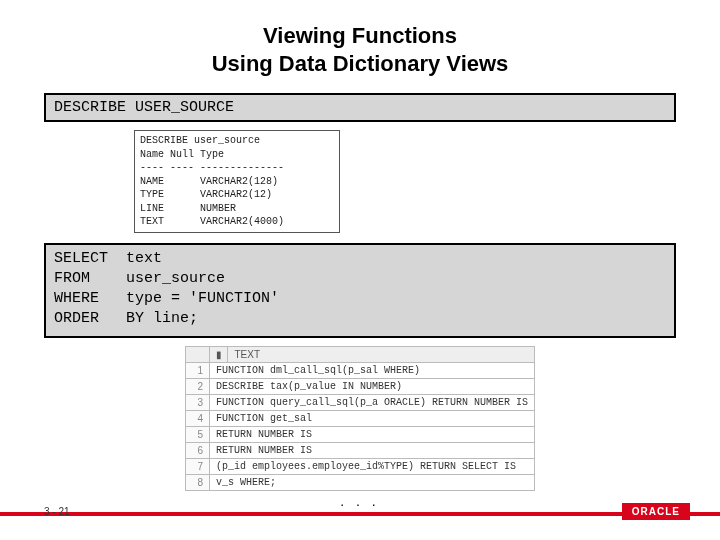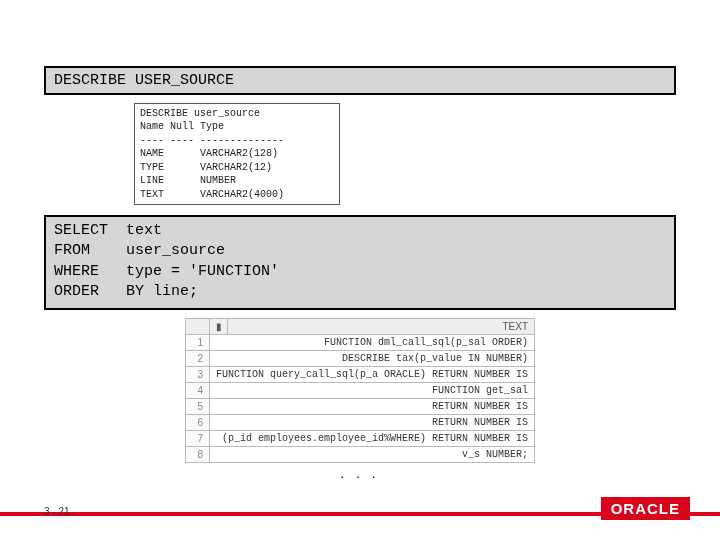--- a/index.html
+++ b/index.html
@@ -50,21 +50,21 @@
     margin: 8px auto 0 auto;
     border-collapse: collapse;
     background: #fff;
     font-family: "Courier New", monospace;
     font-size: 10px;
     color: #333;
   }
   .result-table th, .result-table td {
     border: 1px solid #bbb;
     padding: 2px 6px;
-    text-align: right;
+    text-align: left;
   }
   .result-table th {
     background: #eee;
     font-weight: normal;
     font-family: Arial, sans-serif;
     font-size: 10px;
     color: #555;
   }
   .result-table td.rownum {
     text-align: right;
@@ -107,33 +107,34 @@
     top: 2px;
     text-align: center;
     line-height: 1.1;
   }
   .logo {
     position: absolute;
     right: 30px;
     bottom: 20px;
     background: #d8041c;
     color: #fff;
-    font-size: 15px;
+    font-size: 10px;
     font-weight: bold;
     letter-spacing: 1px;
     padding: 3px 10px;
     font-family: Arial, sans-serif;
     margin-top: 15px;
   }
 </style>
 </head>
 <body>
 
 <div class="title">
-  <br>
+  <span>Viewing Functions</span><br>
+  <span>Using Data Dictionary Views</span>
 </div>
 
 <div class="code-banner">DESCRIBE USER_SOURCE</div>
 
 <div class="describe-output">DESCRIBE user_source
 Name Null Type
 ---- ---- --------------
 NAME      VARCHAR2(128)
 TYPE      VARCHAR2(12)
 LINE      NUMBER
@@ -148,21 +149,21 @@
   <thead>
     <tr>
       <th class="rownum"></th>
       <th class="selcol">▮</th>
       <th>TEXT</th>
     </tr>
   </thead>
   <tbody id="result-body">
       <tr>
         <td class="rownum">1</td>
-        <td colspan="2">FUNCTION dml_call_sql(p_sal ORDER)</td>
+        <td colspan="2">FUNCTION dml_call_sql(p_sal WHERE)</td>
       </tr>
       <tr>
         <td class="rownum">2</td>
         <td colspan="2">DESCRIBE tax(p_value IN NUMBER)</td>
       </tr>
       <tr>
         <td class="rownum">3</td>
         <td colspan="2">FUNCTION query_call_sql(p_a ORACLE) RETURN NUMBER IS</td>
       </tr>
       <tr>
@@ -172,25 +173,25 @@
       <tr>
         <td class="rownum">5</td>
         <td colspan="2"> RETURN NUMBER IS</td>
       </tr>
       <tr>
         <td class="rownum">6</td>
         <td colspan="2">   RETURN NUMBER IS</td>
       </tr>
       <tr>
         <td class="rownum">7</td>
-        <td colspan="2"> (p_id  employees.employee_id%WHERE) RETURN NUMBER IS</td>
+        <td colspan="2"> (p_id  employees.employee_id%TYPE) RETURN SELECT IS</td>
       </tr>
       <tr>
         <td class="rownum">8</td>
-        <td colspan="2">  v_s NUMBER;</td>
+        <td colspan="2">  v_s WHERE;</td>
       </tr>
     </tbody>
 </table>
 
 <div class="ellipsis">. . .</div>
 
 <div class="footer-bar"></div>
 <div class="logo">ORACLE</div>
 <div class="footer">
   <div class="pagenum">3 - 21</div>

